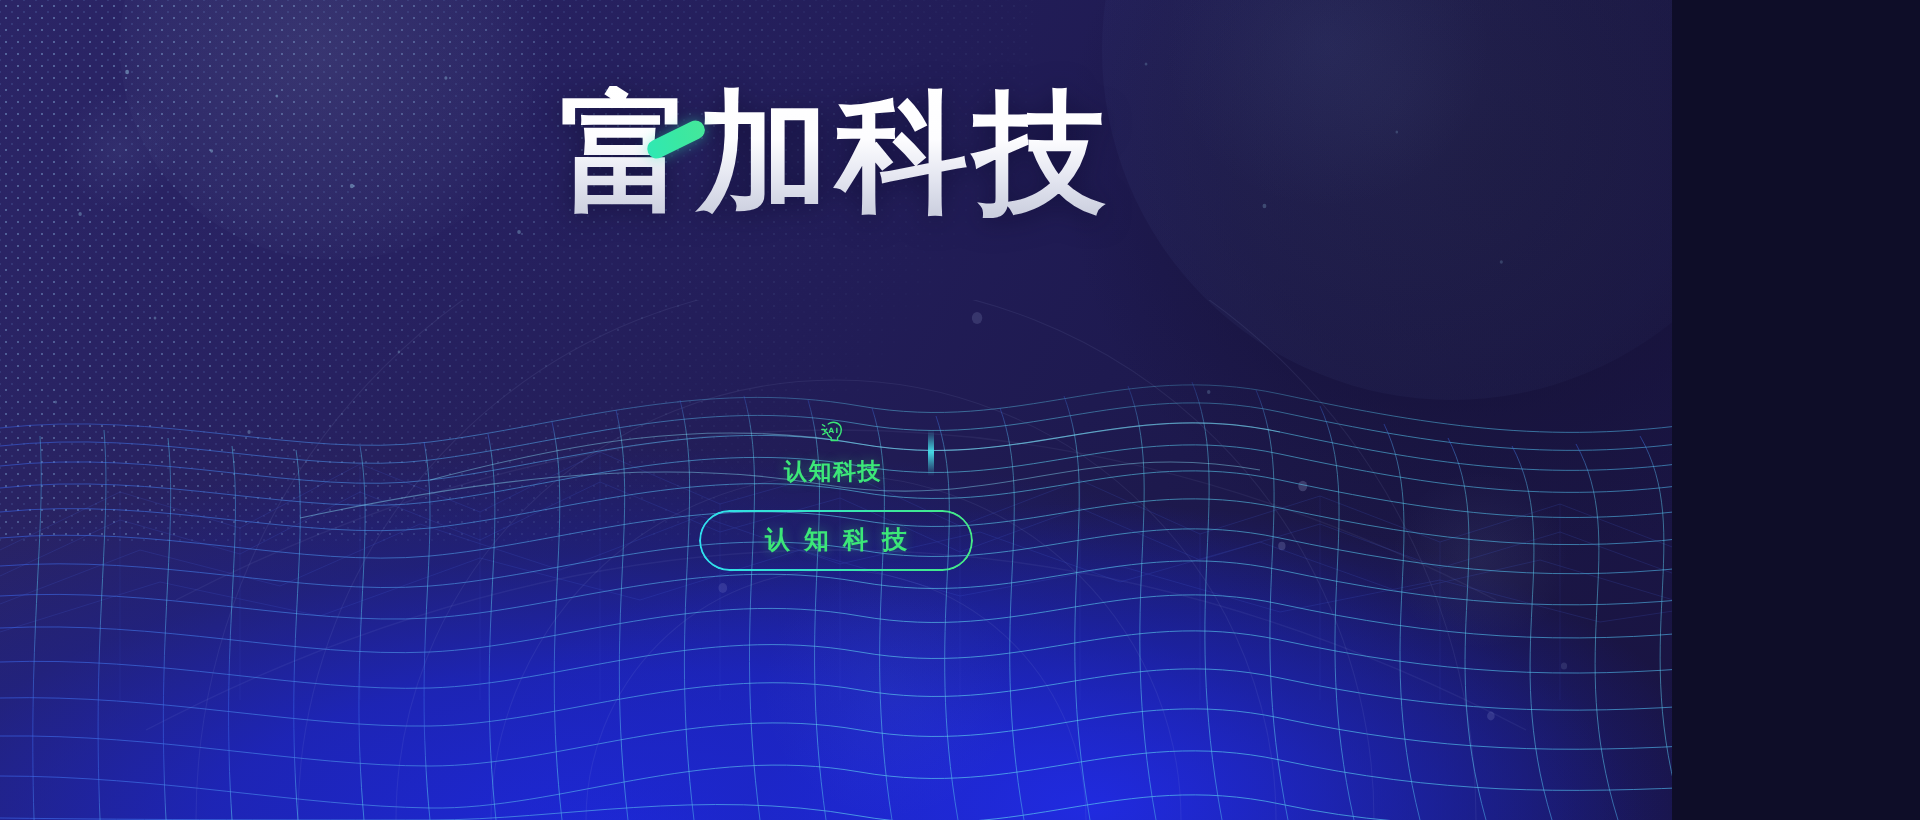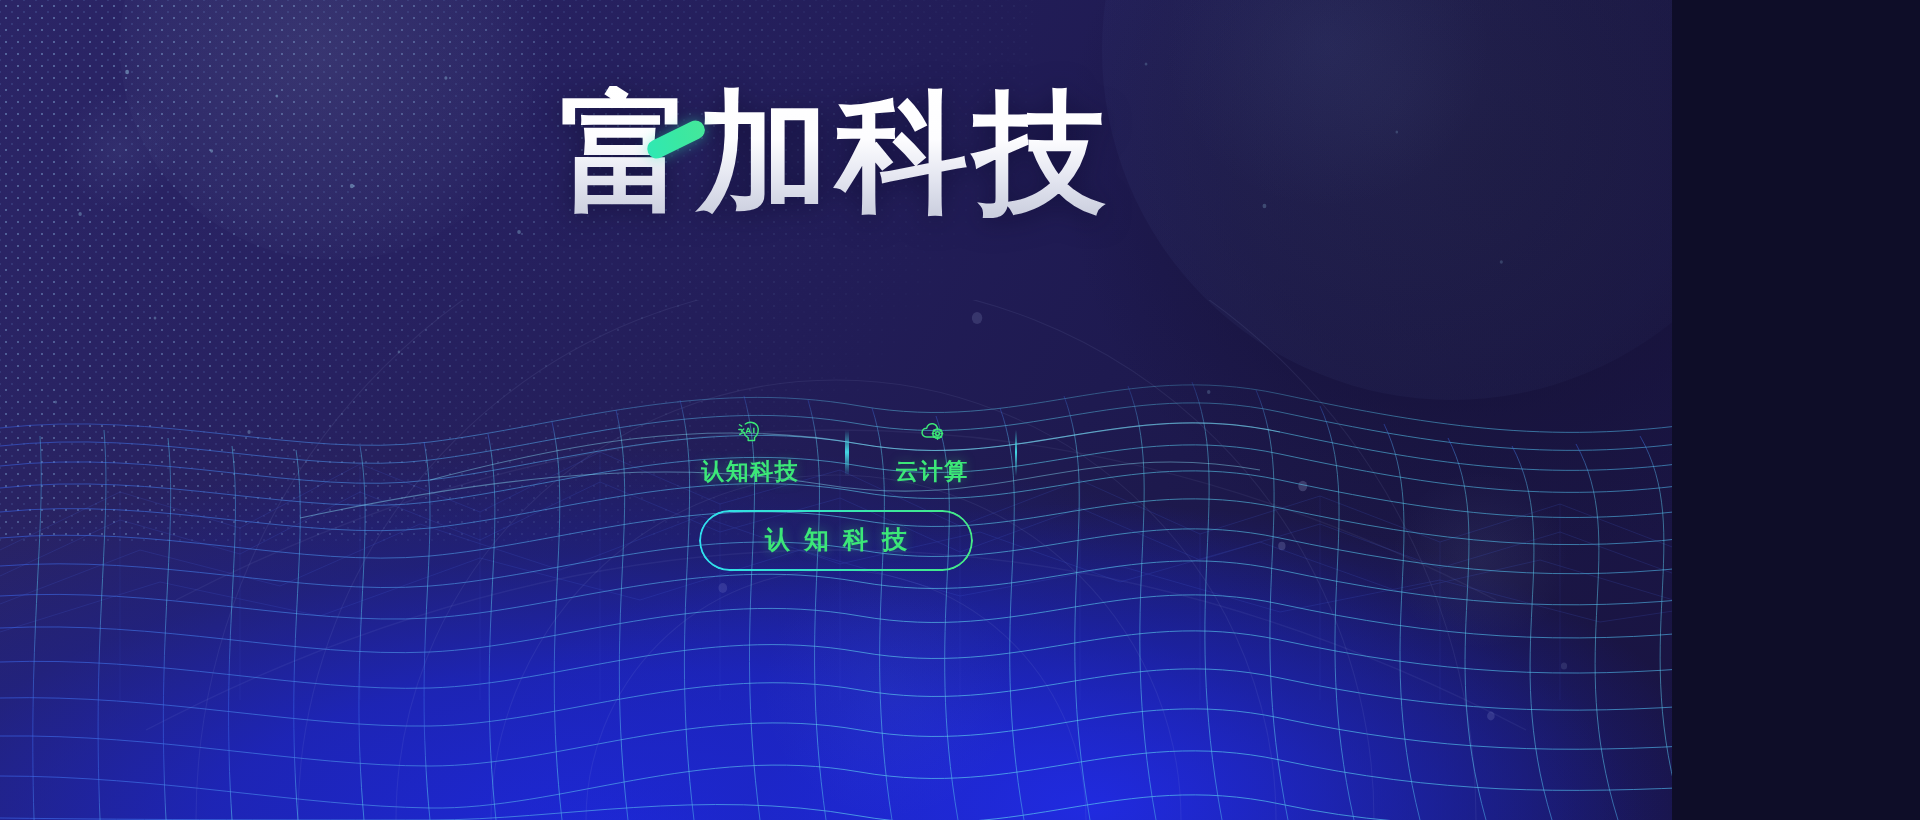--- a/index.html
+++ b/index.html
@@ -354,33 +354,20 @@
           </svg>
         </span>
         <span>认知科技</span>
       </div>
 
       <div class="tag-divider"></div>
 
 
       <div class="tag-divider"></div>
 
-      <div class="tag">
-        <span class="tag-icon">
-          <svg viewBox="0 0 28 28" aria-hidden="true">
-            <g fill="none" stroke="#3ce878" stroke-width="1.55" stroke-linecap="round" stroke-linejoin="round">
-              <path d="M20.4 19.8 L8.0 19.8 C 4.8 19.8, 2.8 17.4, 3.2 14.6 C 3.6 12.0, 5.8 10.4, 8.0 10.6 C 8.6 7.4, 11.4 5.4, 14.4 6.0 C 17.0 6.5, 18.8 8.6, 19.1 11.0"></path>
-              <circle cx="19.2" cy="16.2" r="4.9"></circle>
-              <circle cx="19.2" cy="16.2" r="1.9"></circle>
-              <path d="M19.2 10.4 L19.2 12.1 M19.2 20.3 L19.2 22.0 M13.9 16.2 L15.6 16.2 M22.8 16.2 L24.5 16.2 M15.5 12.5 L16.6 13.6 M21.8 18.8 L22.9 19.9 M22.9 12.5 L21.8 13.6 M16.6 18.8 L15.5 19.9"></path>
-            </g>
-          </svg>
-        </span>
-        <span>云计算</span>
-      </div>
 
       <div class="tag-divider"></div>
 
 
     </div>
 
     <div class="badge-wrap">
       <div class="badge">认知科技</div>
     </div>
 

